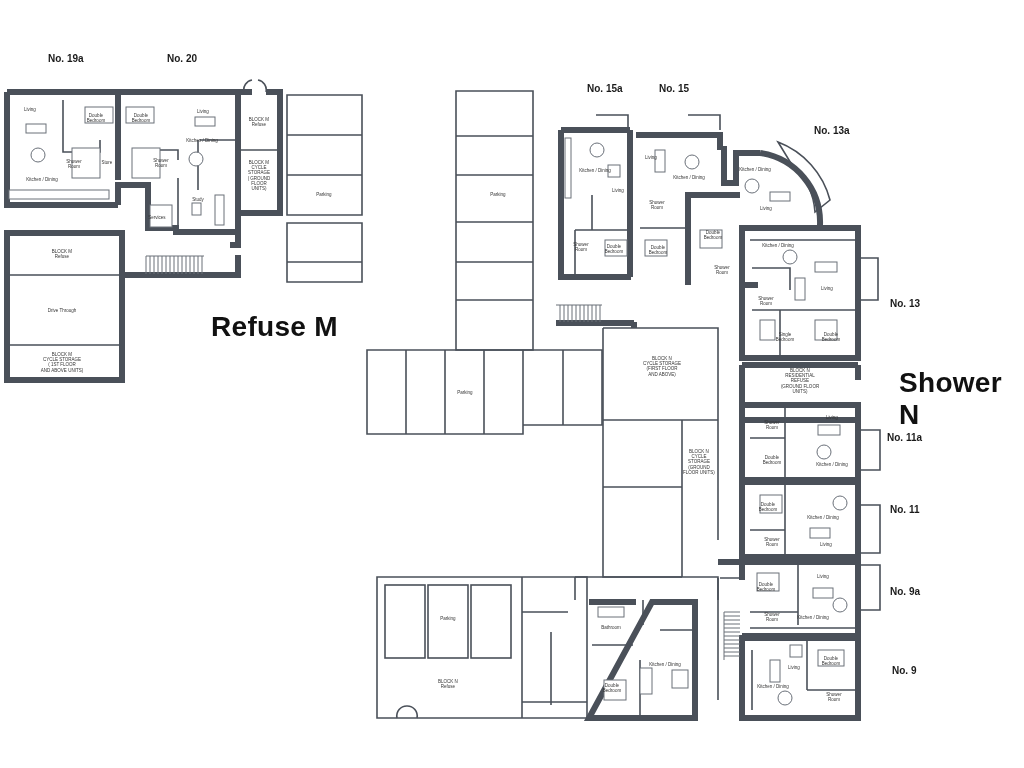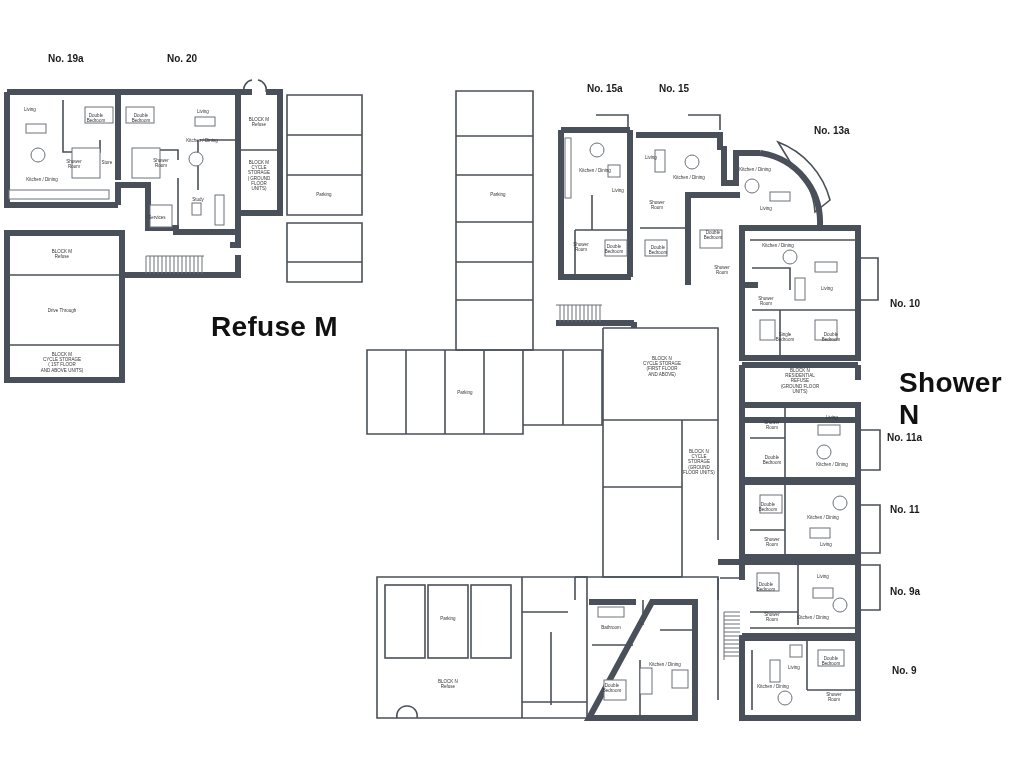--- a/index.html
+++ b/index.html
@@ -167,21 +167,21 @@
     <rect class="furn" x="640" y="668" width="12" height="26"></rect>
     <path class="thin" d="M575,577 H718 V600 M575,577 V600"></path>
   </g>
 </svg>
 
 <div class="unit" style="left:48px;top:53px;">No. 19a</div>
 <div class="unit" style="left:167px;top:53px;">No. 20</div>
 <div class="unit" style="left:587px;top:83px;">No. 15a</div>
 <div class="unit" style="left:659px;top:83px;text-align:center;">No. 15</div>
 <div class="unit" style="left:814px;top:125px;">No. 13a</div>
-<div class="unit" style="left:890px;top:298px;">No. 10</div>
+<div class="unit" style="left:890px;top:298px;">No. 13</div>
 <div class="unit" style="left:887px;top:432px;">No. 11a</div>
 <div class="unit" style="left:890px;top:504px;">No. 11</div>
 <div class="unit" style="left:890px;top:586px;">No. 9a</div>
 <div class="unit" style="left:892px;top:665px;text-align:center;">No. 9</div>
 
 <div class="block" style="left:211px;top:311px;">Refuse M</div>
 <div class="block" style="left:899px;top:367px;">Shower N</div>
 
 <div class="lbl" style="left:30px;top:110px;">Living</div>
 <div class="lbl" style="left:42px;top:180px;">Kitchen / Dining</div>

